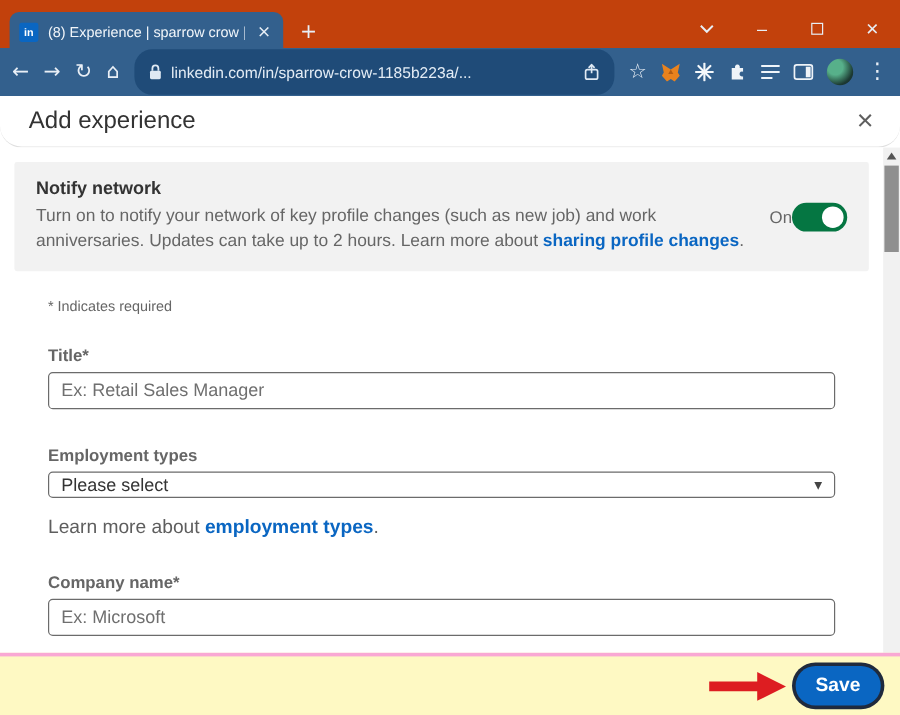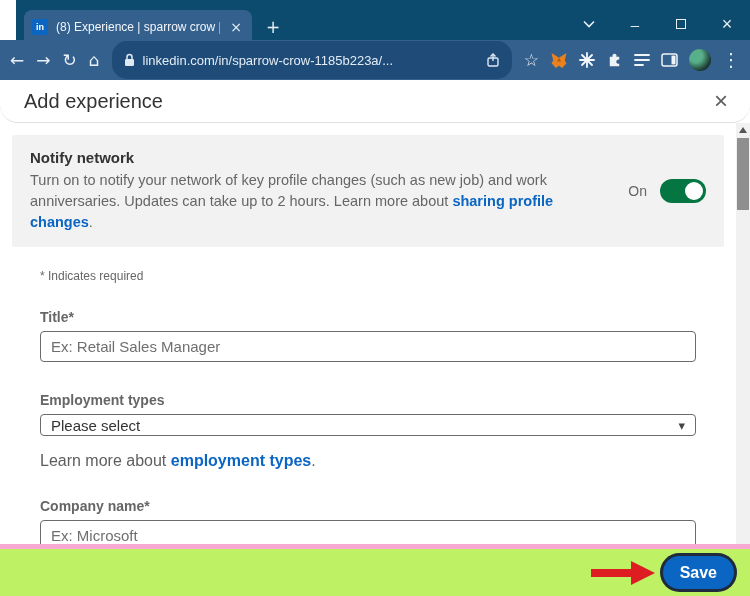--- a/index.html
+++ b/index.html
@@ -1,21 +1,21 @@
 <!DOCTYPE html>
 <html><head>
 <meta charset="utf-8">
 <style>
   * { margin:0; padding:0; box-sizing:border-box; }
   html,body { width:750px; height:596px; }
   body { font-family:"Liberation Sans", sans-serif; background:#fff; overflow:hidden; }
   .window { position:relative; width:750px; height:596px; background:#fff; }
 
   
-  .tabbar { position:absolute; top:0; left:16px; right:0; height:44px; background:#0c4a6e; display:flex; align-items:flex-end; }
+  .tabbar { position:absolute; top:0; left:0; right:0; height:44px; background:#c2410c; display:flex; align-items:flex-end; }
   .tab { width:228px; height:34px; margin-left:8px; background:#33608d; border-radius:8px 8px 0 0;
          display:flex; align-items:center; gap:8px; padding:0 8px; color:#f2f6fa; }
   .favicon { width:16px; height:16px; border-radius:2px; background:#0a66c2; color:#fff; font-size:9px; font-weight:bold;
              display:flex; align-items:center; justify-content:center; flex:0 0 16px; }
   .tab-title { font-size:12px; white-space:nowrap; overflow:hidden; flex:1; }
   .tab-close { font-size:14px; color:#dbe6f1; cursor:pointer; flex:0 0 auto; padding:0 2px; }
   .newtab { color:#cfdce8; font-size:18px; margin:0 0 8px 14px; cursor:pointer; line-height:1; }
   .win-controls { margin-left:auto; display:flex; align-items:center; height:40px; }
   .win-btn { width:46px; height:40px; display:flex; align-items:center; justify-content:center; color:#e8eef5; font-size:15px; cursor:pointer; }
   .maxbox { width:10px; height:10px; border:1.4px solid #e8eef5; display:inline-block; }
@@ -37,21 +37,21 @@
   .modal-title { font-size:20px; color:#333; }
   .modal-close { font-size:24px; color:#5f5f5f; cursor:pointer; line-height:1; }
 
   .modal-body { position:absolute; top:43px; left:0; right:14px; bottom:52px; overflow:hidden; padding:12px 12px 0 12px; }
 
   .notify-box { background:#f2f2f2; border-radius:2px; padding:14px 18px; display:flex; align-items:center; gap:18px; }
   .notify-text { max-width:600px; }
   .notify-heading { font-size:15px; font-weight:bold; color:#333; margin-bottom:4px; }
   .notify-body { font-size:14.5px; color:#666; line-height:1.45; }
   .inline-link { color:#0a66c2; font-weight:bold; text-decoration:none; cursor:pointer; }
-  .toggle-wrap { margin-left:auto; display:flex; align-items:center; gap:13px; flex:0 0 auto; }
+  .toggle-wrap { margin-left:auto; display:flex; align-items:center; gap:0; flex:0 0 auto; }
   .toggle-state { font-size:14px; color:#666; }
   .toggle { width:46px; height:24px; border-radius:12px; background:#057642; position:relative; cursor:pointer; }
   .toggle-knob { position:absolute; top:3px; right:3px; width:18px; height:18px; border-radius:50%; background:#fff; }
 
   .form { padding:0 16px 0 28px; }
   .required-note { margin-top:22px; font-size:12px; color:#666; }
   .field-label { display:block; margin-top:26px; font-size:14px; color:#666; margin-bottom:6px;font-weight:bold; }
   .text-input { width:656px; height:31px; border:1px solid #6b6b6b; border-radius:4px; padding:0 10px;
                 font-size:15px; color:#0f172a; font-family:"Liberation Sans", sans-serif; background:#fff; }
   .text-input::placeholder { color:#6f6f6f; opacity:1; }
@@ -61,22 +61,22 @@
   .select-caret { font-family:"DejaVu Sans", sans-serif; font-size:13px; color:#444; }
   .help-line { margin-top:16px; font-size:16px; color:#5e5e5e; }
 
   
   .scrollbar { position:absolute; top:43px; right:0; bottom:52px; width:14px; background:#f1f1f1; }
   .scroll-up { position:absolute; top:4px; left:3px; width:0; height:0;
                border-left:4px solid transparent; border-right:4px solid transparent; border-bottom:6px solid #555; }
   .scroll-thumb { position:absolute; top:15px; left:1px; right:1px; height:72px; background:#8f8f8f; cursor:pointer; }
 
   
-  .modal-footer { position:absolute; left:0; right:0; bottom:0; height:52px; background:#bef264;
-                  border-top:5px solid #f9a8d4; display:flex; align-items:center; justify-content:flex-end;
+  .modal-footer { position:absolute; left:0; right:0; bottom:0; height:52px; background:#fef9c3;
+                  border-top:3px solid #f9a8d4; display:flex; align-items:center; justify-content:flex-end;
                   padding-right:16px; gap:6px; }
   .save-btn { background:#0a66c2; color:#fff; font-size:16px; font-weight:bold; border:none; cursor:pointer;
               border-radius:17px; height:33px; padding:0 17px; box-shadow:0 0 0 3px #1f2a3d;
               font-family:"Liberation Sans", sans-serif; }
   .arrow-svg { display:block; }
 </style>
 </head>
 <body>
 
 <div class="window">

